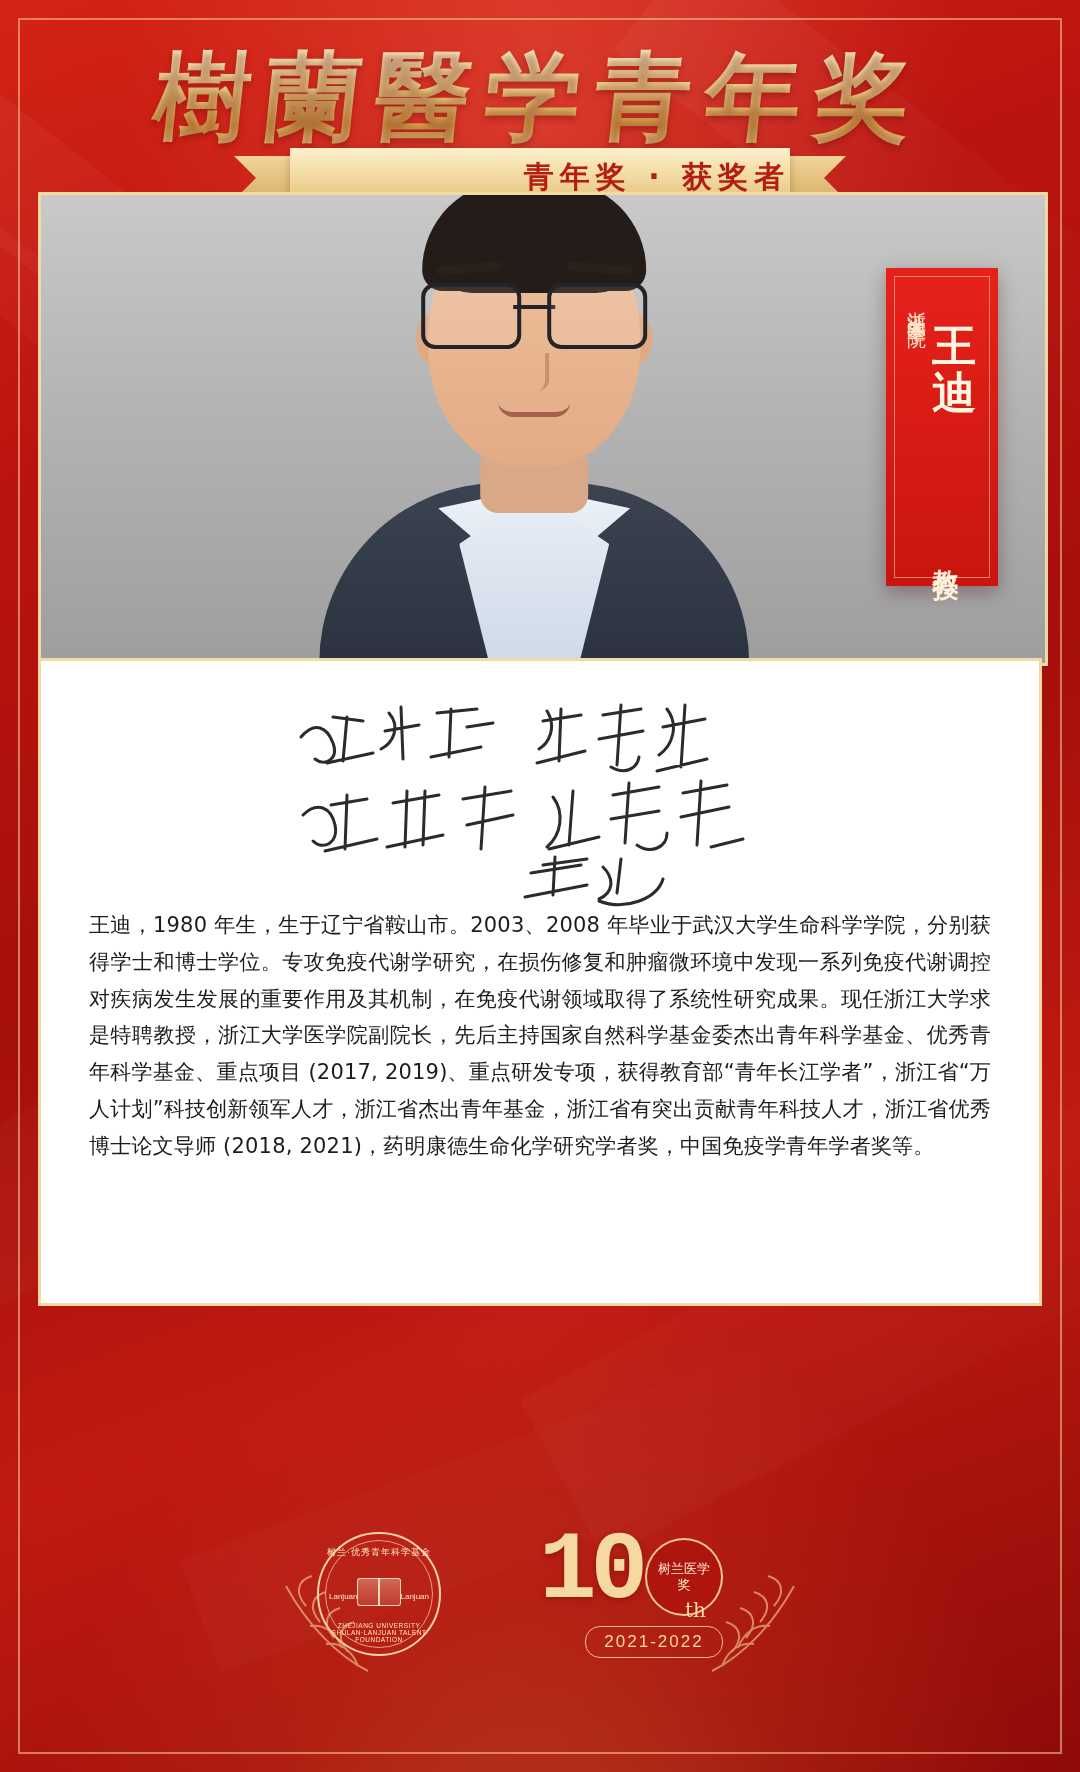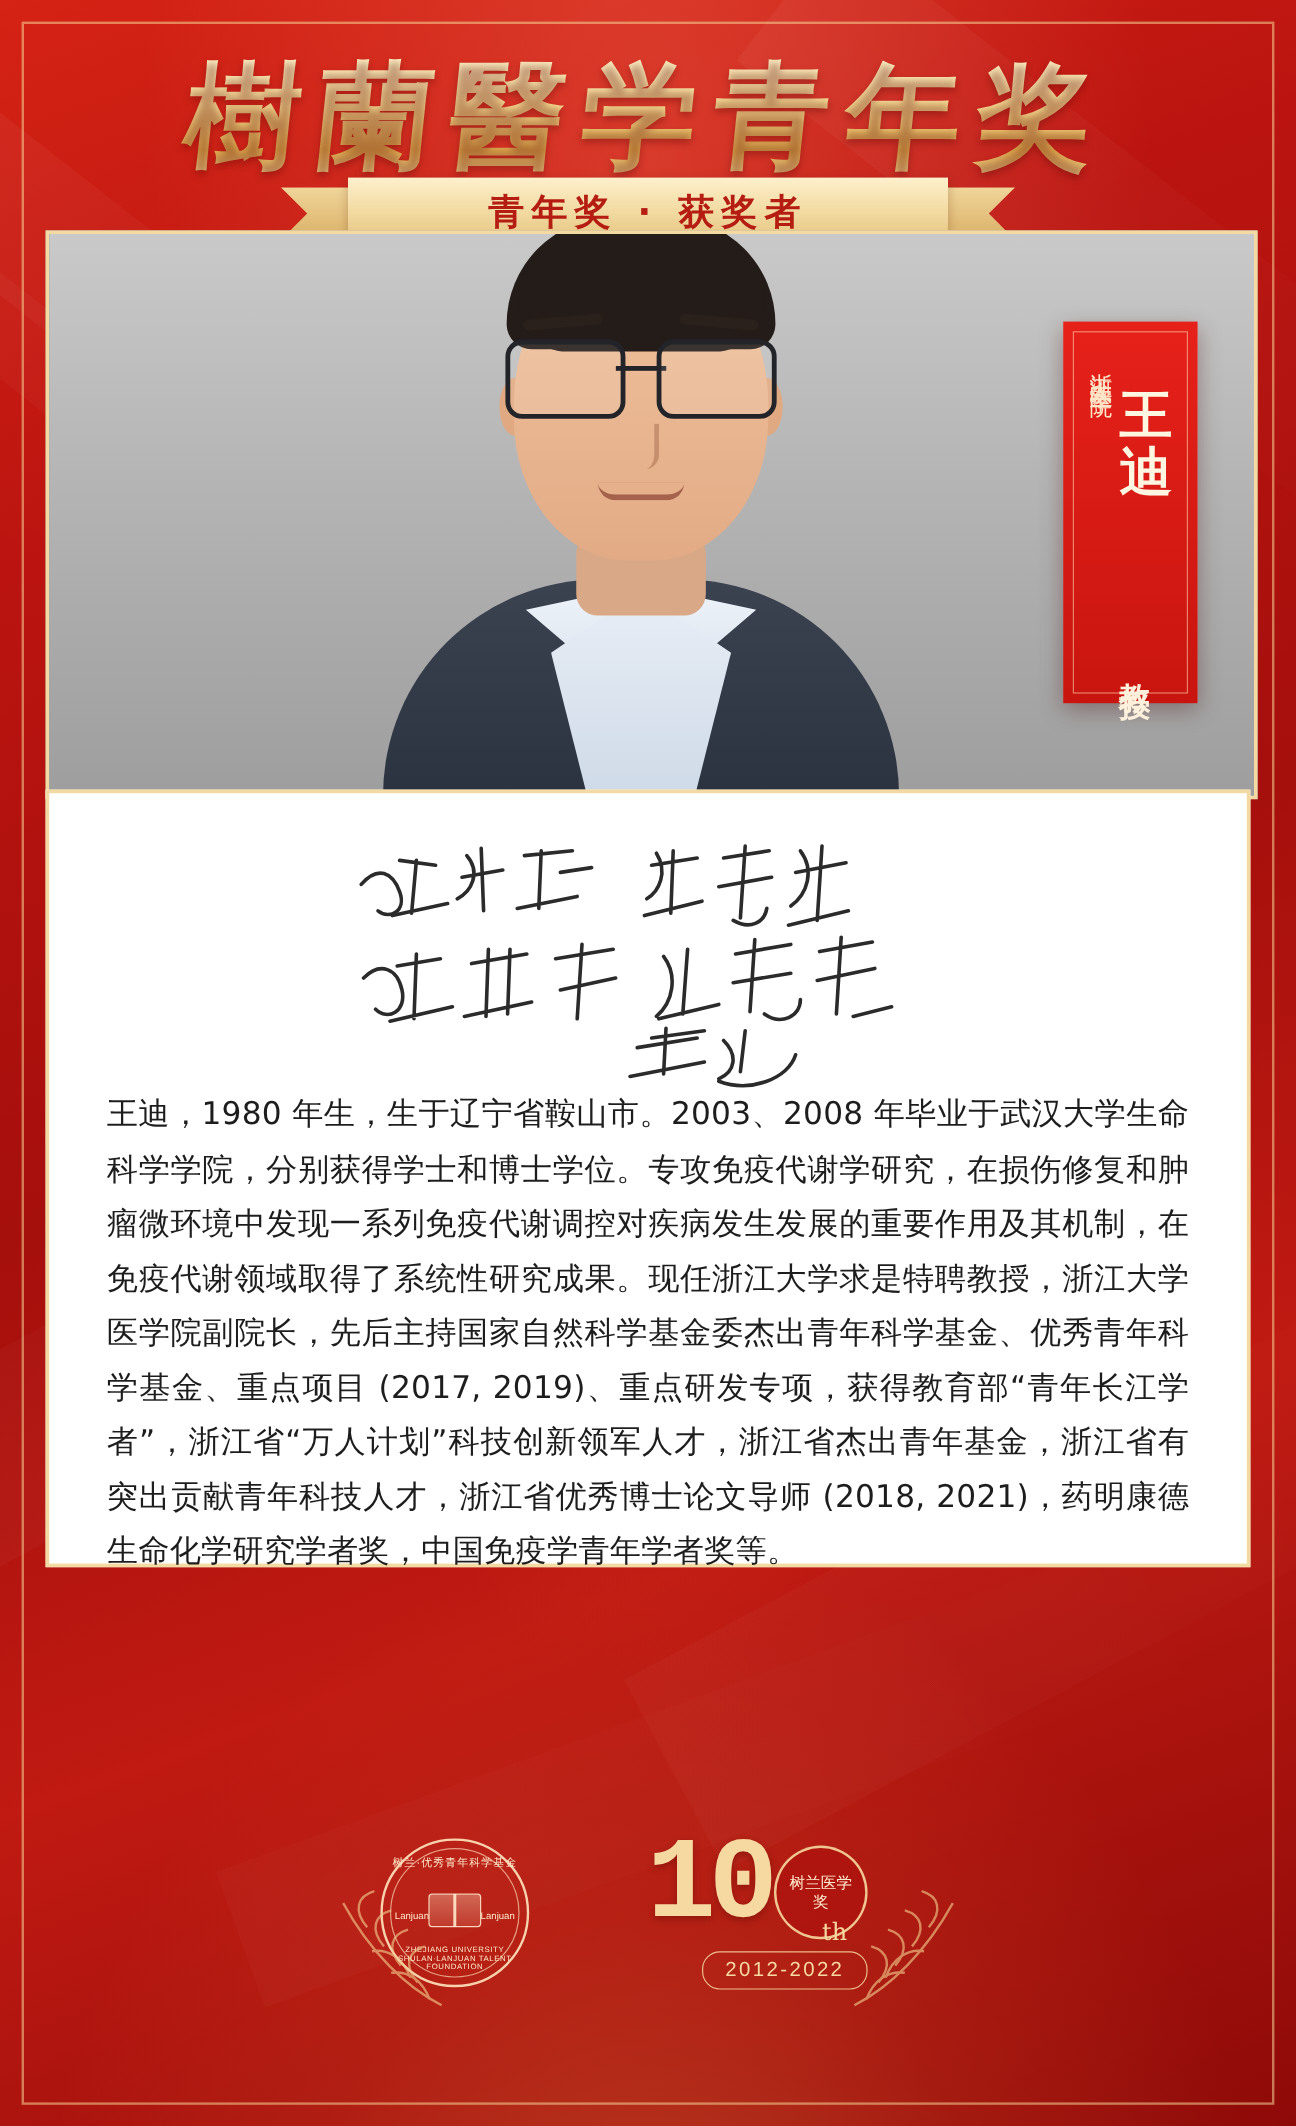--- a/index.html
+++ b/index.html
@@ -86,21 +86,21 @@
     background: linear-gradient(180deg, #f0d59a, #d9b066);
   }
   .ribbon-tail.left  { left: -56px;  clip-path: polygon(0 0, 100% 0, 100% 100%, 0 100%, 22px 50%); }
   .ribbon-tail.right { right: -56px; clip-path: polygon(0 0, 100% 0, calc(100% - 22px) 50%, 100% 100%, 0 100%); }
   .ribbon-body {
     position: absolute;
     inset: 0;
     background: linear-gradient(180deg, #fdf0cd 0%, #f3dca4 45%, #e3c07a 100%);
     display: flex;
     align-items: center;
-    justify-content: center;
+    justify-content: flex-end;
     box-shadow: 0 3px 8px rgba(80,10,5,0.25);
   }
   .ribbon-text {
     font-family: "DejaVu Sans", sans-serif;
     font-weight: 700;
     font-size: 30px;
     letter-spacing: 6px;
     color: #b51d12;
   }
 
@@ -244,21 +244,21 @@
     box-sizing: border-box;
   }
   .signature {
     position: relative;
     height: 246px;
   }
   .sig-svg { position: absolute; left: 240px; top: 26px; }
   .bio {
     margin: 0 48px;
     font-family: "DejaVu Sans", sans-serif;
-    font-size: 26px;
+    font-size: 21px;
     line-height: 1.75;
     color: #1d1d1d;
     text-align: justify;
     letter-spacing: 0.2px;
   }
 
   
   .footer {
     position: absolute;
     left: 0; right: 0; bottom: 108px;
@@ -440,21 +440,21 @@
       <div class="seal-inner">
         <div class="seal-book"></div>
       </div>
       <div class="seal-bottom-text">ZHEJIANG UNIVERSITY SHULAN·LANJUAN TALENT FOUNDATION</div>
     </div>
 
     <div class="anniv">
       <div class="anniv-10">10</div>
       <div class="anniv-badge">树兰医学奖</div>
       <div class="anniv-th">th</div>
-      <div class="anniv-years">2012-2022</div>
+      <div class="anniv-years">2021-2022</div>
     </div>
 
   </div>
 
   <svg class="wheat left" viewBox="0 0 150 120">
     <g stroke="#f0c98a" stroke-width="2" fill="none" opacity="0.75">
       <path d="M140,115 C110,100 80,70 58,30"></path>
       <path d="M120,96 C108,82 112,70 126,66"></path>
       <path d="M106,82 C94,68 98,56 112,52"></path>
       <path d="M92,66 C80,52 84,40 98,36"></path>

